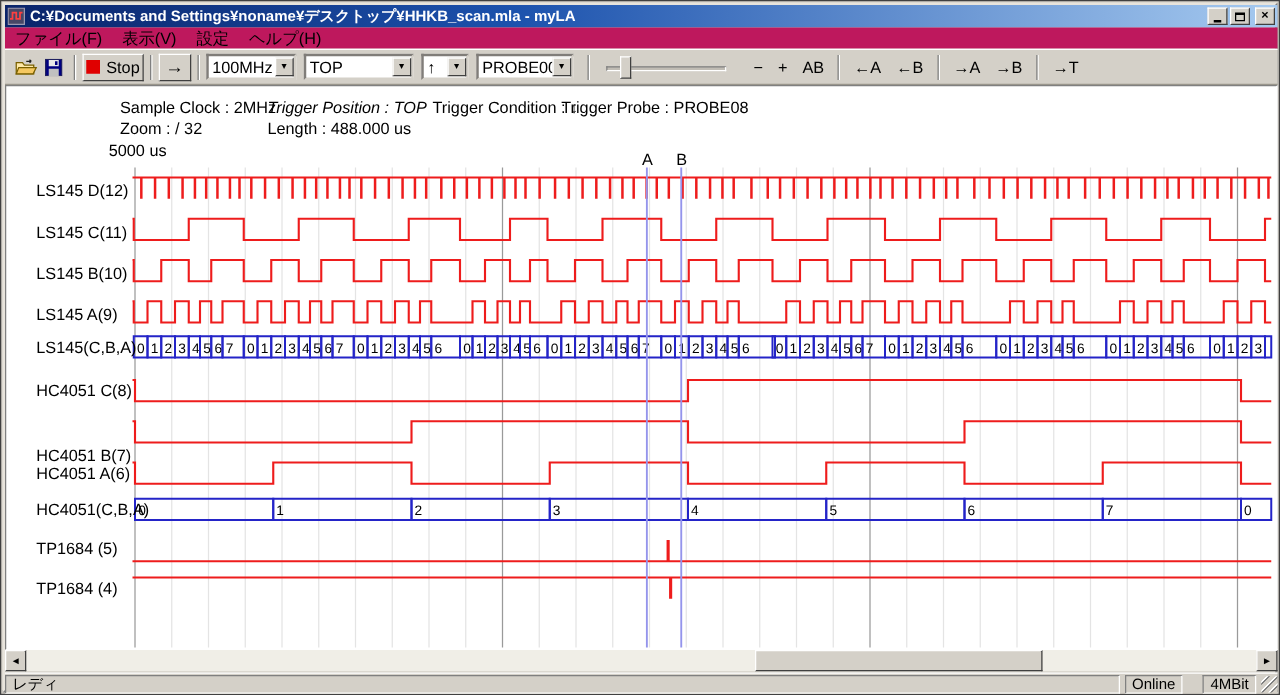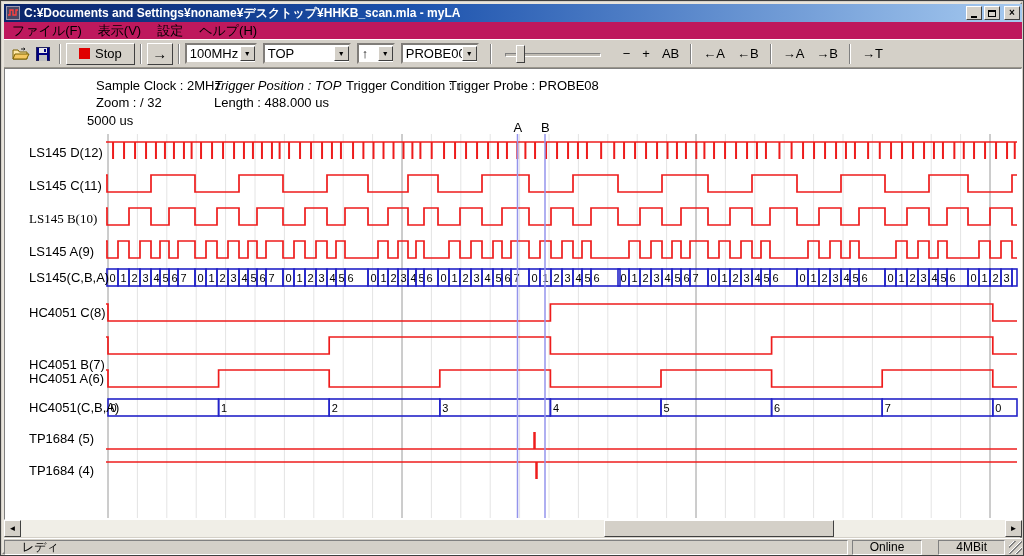--- a/index.html
+++ b/index.html
@@ -19,39 +19,39 @@
   .tb-btn{width:16px;height:14px;background:#d4d0c8;border:1px solid;border-color:#fff #404040 #404040 #fff;margin-left:2px;display:flex;align-items:center;justify-content:center;font-size:10px;font-weight:bold;line-height:1;}
   .glyph-min{width:6px;height:2px;background:#000;margin-top:7px;}
   .glyph-max{width:8px;height:7px;border:1px solid #000;border-top-width:2px;}
   .appicon{width:14px;height:14px;flex:0 0 14px;}
   .menubar{position:absolute;left:3px;top:21px;width:1018px;height:17px;display:flex;align-items:center;font-size:13px;background:#be185d;}
   .menu-item{padding:1px 8px;white-space:nowrap;}
   .toolbar{position:absolute;left:3px;top:38px;width:1018px;height:29px;display:flex;align-items:center;background:#d4d0c8;border-top:1px solid #fff;border-bottom:1px solid #9a968c;padding-left:6px;font-size:13px;}
   .tsep{width:2px;height:20px;border-left:1px solid #808080;border-right:1px solid #fff;margin:0 5px;}
   .tool-ic{width:22px;height:20px;display:flex;align-items:center;justify-content:center;}
   .btn-raised{border:1px solid;border-color:#fff #404040 #404040 #fff;background:#d4d0c8;display:flex;align-items:center;justify-content:center;}
-  .stop-btn{height:22px;padding:0 12px;font-size:13px;gap:5px;}
+  .stop-btn{height:22px;padding:0 2px;font-size:13px;gap:5px;}
   .stop-sq{width:11px;height:11px;background:#e00000;}
   .arrow-btn{height:22px;width:26px;font-size:15px;font-weight:bold;}
   .combo{height:21px;background:#fff;border:2px inset #d4d0c8;display:flex;align-items:center;margin-right:6px;}
   .combo .val{flex:1;padding:12px 3px;font-size:13px;white-space:nowrap;overflow:hidden;}
   .combo .drop{width:15px;height:15px;background:#d4d0c8;border:1px solid;border-color:#fff #404040 #404040 #fff;display:flex;align-items:center;justify-content:center;font-size:7px;}
   .slider{position:relative;width:96px;height:20px;margin:0 8px;}
   .slider .track{position:absolute;left:0;right:0;top:9px;height:4px;border:1px solid;border-color:#808080 #fff #fff #808080;background:#c0bcb4;}
   .slider .thumb{position:absolute;left:11px;top:1px;width:9px;height:18px;background:#d4d0c8;border:1px solid;border-color:#fff #404040 #404040 #fff;}
   .flatbtn{padding:2px 6px;font-size:13px;white-space:nowrap;}
   .client{position:absolute;left:3px;top:67px;width:1018px;height:452px;background:#fff;border:1px solid #808080;border-right-color:#fff;border-bottom-color:#fff;}
   .info-text{position:absolute;font-size:13px;white-space:nowrap;z-index:4;}
   .sig-label{position:absolute;left:28px;font-size:13px;white-space:nowrap;z-index:4;}
   #plot-svg{position:absolute;left:0;top:0;z-index:3;pointer-events:none;}
   .hscroll{position:absolute;left:3px;top:519px;width:1018px;height:17px;background:#f0eee7;}
   .sb-btn{position:absolute;top:0;width:17px;height:17px;background:#d4d0c8;border:1px solid;border-color:#fff #404040 #404040 #fff;display:flex;align-items:center;justify-content:center;font-size:8px;color:#000;}
   .sb-thumb{position:absolute;top:0;height:17px;background:#d4d0c8;border:1px solid;border-color:#fff #404040 #404040 #fff;}
   .statusbar{position:absolute;left:3px;top:537px;width:1018px;height:17px;background:#d4d0c8;display:flex;align-items:center;font-size:12px;border-top:1px solid #fff;}
-  .sb-panel{height:15px;border:1px solid;border-color:#808080 #fff #fff #808080;padding:0 17px;display:flex;align-items:center;white-space:nowrap;}
+  .sb-panel{height:15px;border:1px solid;border-color:#808080 #fff #fff #808080;padding:0 5px;display:flex;align-items:center;white-space:nowrap;}
   .sb-main{flex:1;margin-right:4px;}
   .grip{width:13px;height:13px;margin-left:4px;background:
     repeating-linear-gradient(135deg,transparent 0 3px,#fff 3px 4px,#808080 4px 5px);}
 </style>
 </head>
 <body>
 
 <div class="window">
   <div class="winedge"></div>
 
@@ -154,21 +154,21 @@
   <div class="info-text" style="left:213px;top:77px;font-style:italic;">Trigger Position : TOP</div>
   <div class="info-text" style="left:345px;top:77px;">Trigger Condition : ↓</div>
   <div class="info-text" style="left:448px;top:77px;">Trigger Probe : PROBE08</div>
   <div class="info-text" style="left:95px;top:94px;">Zoom : /  32</div>
   <div class="info-text" style="left:213px;top:94px;">Length : 488.000 us</div>
   <div class="info-text" style="left:86px;top:112px;">5000 us</div>
 
   <div id="labels">
       <div class="sig-label" style="top: 144px;">LS145 D(12)</div>
       <div class="sig-label" style="top: 177px;">LS145 C(11)</div>
-      <div class="sig-label" style="top: 210px; font-family: Liberation Serif, serif;">LS145 B(10)</div>
+      <div class="sig-label" style="top: 210px;">LS145 B(10)</div>
       <div class="sig-label" style="top: 243px;">LS145 A(9)</div>
       <div class="sig-label" style="top: 269px;">LS145(C,B,A)</div>
       <div class="sig-label" style="top: 304px;">HC4051 C(8)</div>
       <div class="sig-label" style="top: 356px;">HC4051 B(7)</div>
       <div class="sig-label" style="top: 370px;">HC4051 A(6)</div>
       <div class="sig-label" style="top: 399px;">HC4051(C,B,A)</div>
       <div class="sig-label" style="top: 430px;">TP1684 (5)</div>
       <div class="sig-label" style="top: 462px;">TP1684 (4)</div>
     </div>
 

